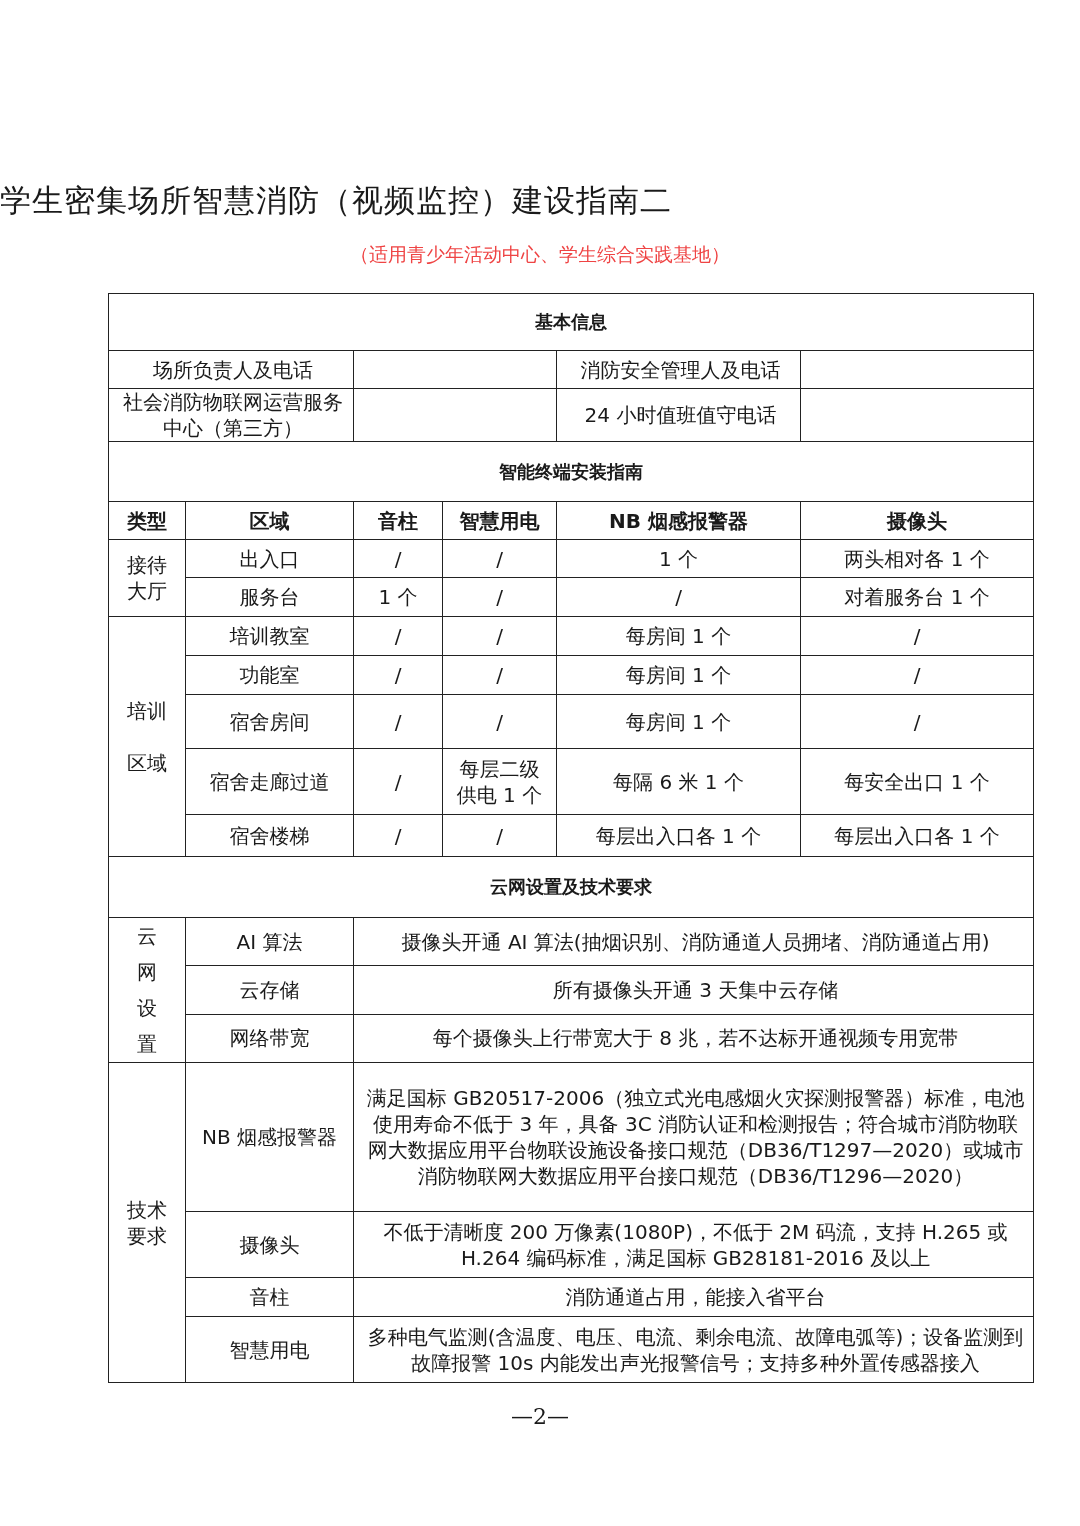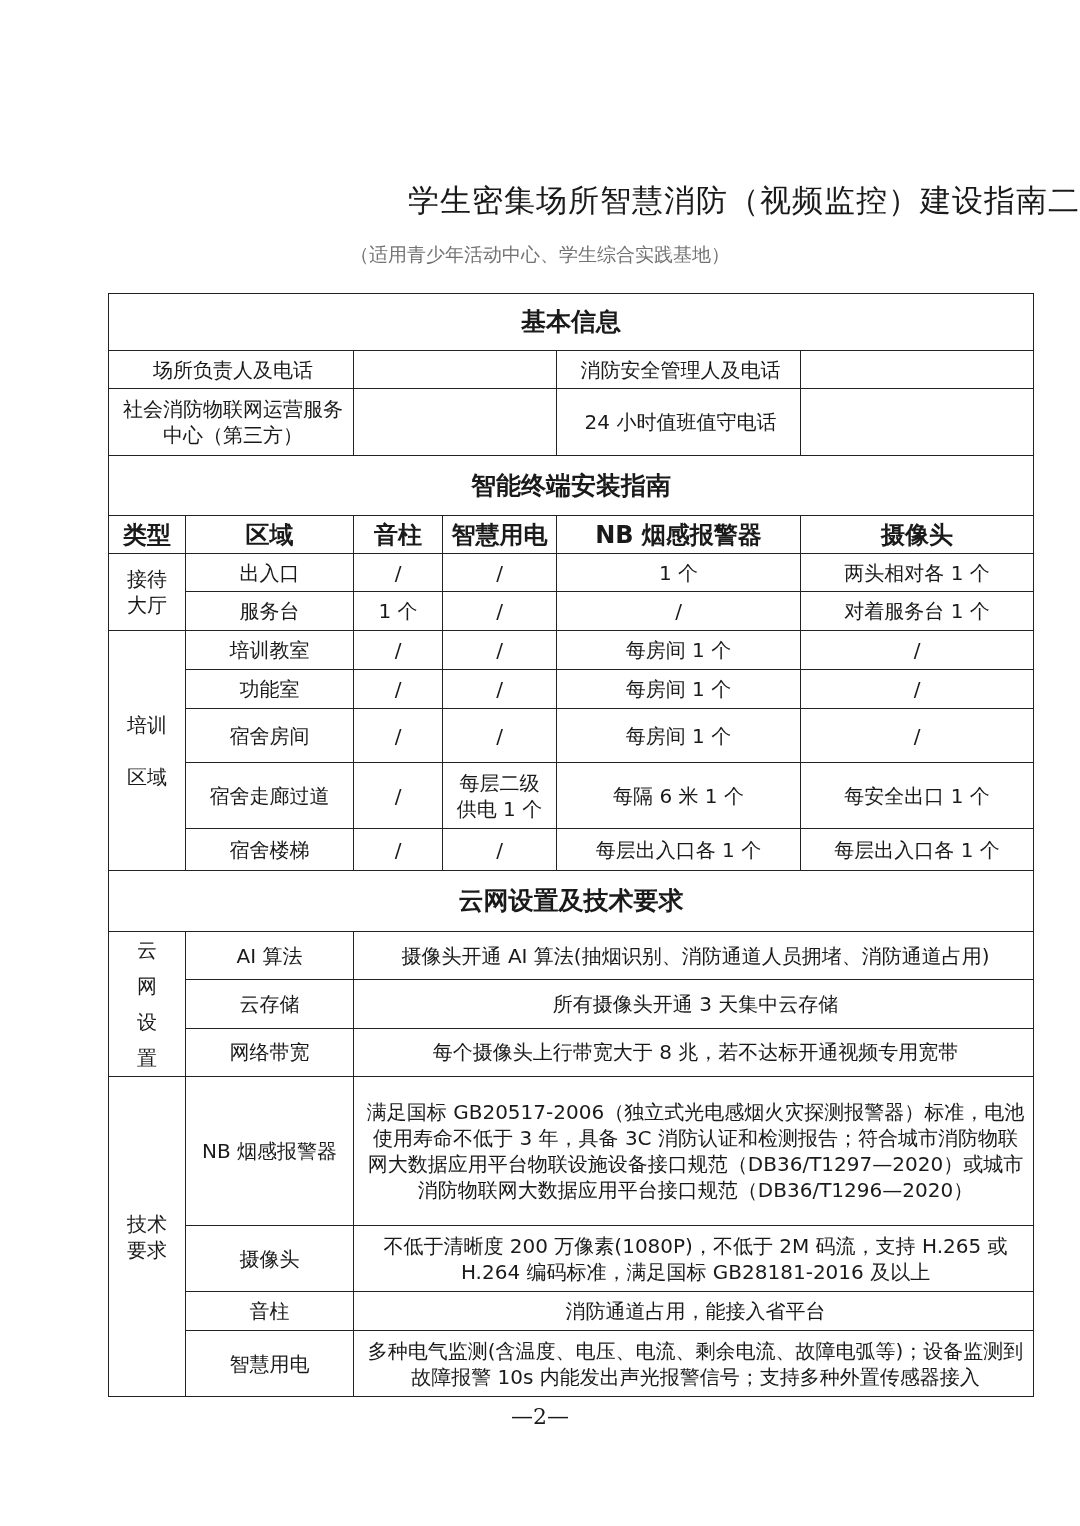--- a/index.html
+++ b/index.html
@@ -1,24 +1,24 @@
 <!DOCTYPE html>
 <html><head>
 <meta charset="utf-8">
 <style>
   html,body{margin:0;padding:0;background:#ffffff;}
   body{width:1080px;height:1526px;position:relative;overflow:hidden;font-family:"DejaVu Sans","Liberation Sans",sans-serif;color:#1a1a1a;}
-  .title{position:absolute;left:0;width:1080px;top:180px;text-align:right;font-size:31px;letter-spacing:1px;}
-  .subtitle{position:absolute;left:0;width:1080px;top:242px;text-align:center;font-size:19px;color:#737373;font-family:"DejaVu Serif","Liberation Serif",serif;}
+  .title{position:absolute;left:0;width:1080px;top:180px;text-align:left;font-size:31px;letter-spacing:1px;}
+  .subtitle{position:absolute;left:0;width:1080px;top:242px;text-align:center;font-size:19px;color:#ef4444;font-family:"DejaVu Serif","Liberation Serif",serif;}
   table.doc{position:absolute;left:108px;top:293px;width:925px;border-collapse:collapse;table-layout:fixed;}
   table.doc td{border:1.5px solid #222;font-size:20px;padding:0 6px;vertical-align:middle;line-height:26px;}
   table.doc td.c{text-align:center;margin-left:48px;}
   table.doc td.l{text-align:center;padding-left:10px;}
-  table.doc td.sec{text-align:center;font-weight:bold;font-size:25px;}
-  table.doc td.hd{text-align:center;font-weight:bold;font-size:24px;}
+  table.doc td.sec{text-align:center;font-weight:bold;font-size:18px;}
+  table.doc td.hd{text-align:center;font-weight:bold;font-size:20px;}
   .footer{position:absolute;left:0;width:1080px;top:1404px;text-align:center;font-size:22px;font-family:"DejaVu Serif","Liberation Serif",serif;}
 </style>
 </head>
 <body>
 
 <div class="title">学生密集场所智慧消防（视频监控）建设指南二</div>
 <div class="subtitle">（适用青少年活动中心、学生综合实践基地）</div>
 
 <table class="doc">
   <colgroup>
@@ -33,21 +33,21 @@
 
     <tr style="height:57px">
       <td colspan="6" class="sec">基本信息</td>
     </tr>
     <tr style="height:38px">
       <td colspan="2" class="l">场所负责人及电话</td>
       <td colspan="2" class="l"></td>
       <td class="l">消防安全管理人及电话</td>
       <td class="l"></td>
     </tr>
-    <tr style="height:67px">
+    <tr style="height:53px">
       <td colspan="2" class="l">社会消防物联网运营服务中心（第三方）</td>
       <td colspan="2" class="l"></td>
       <td class="l">24 小时值班值守电话</td>
       <td class="l"></td>
     </tr>
 
     <tr style="height:60px">
       <td colspan="6" class="sec">智能终端安装指南</td>
     </tr>
     <tr style="height:38px">

